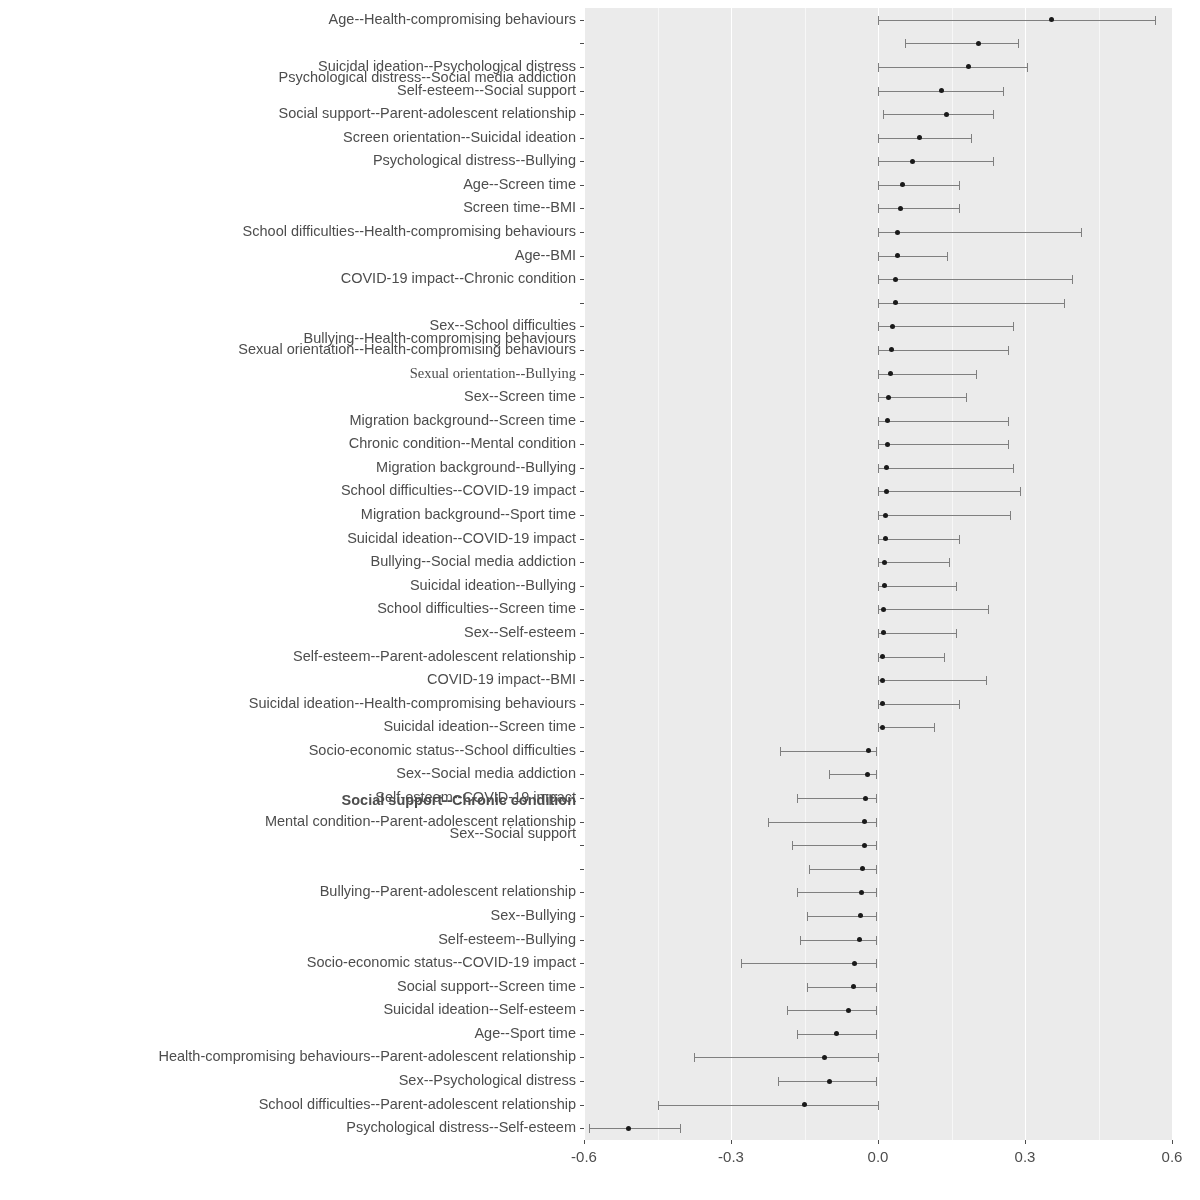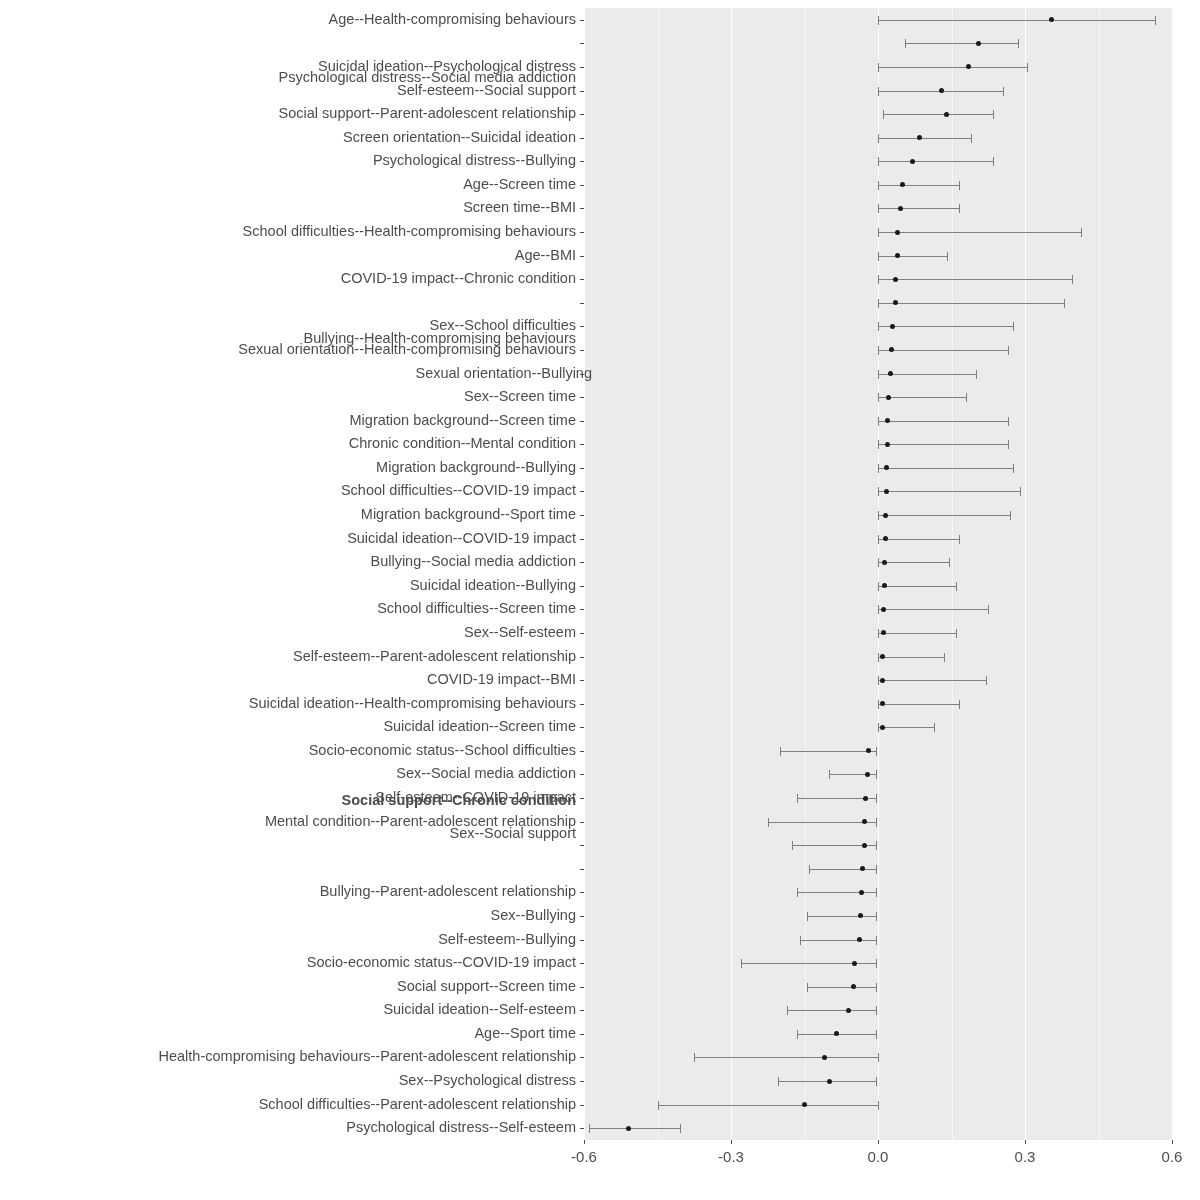--- a/index.html
+++ b/index.html
@@ -216,21 +216,21 @@
     <div class="errorcap" style="left: 878px; top: 346px;"></div>
     <div class="errorcap" style="left: 1008px; top: 346px;"></div>
     <div class="point" style="left: 889.22px; top: 347.458px;"></div>
     <div class="ytick" style="left: 580px; top: 350px;"></div>
     <div class="ylabel" style="right: 624px; top: 341.958px;">Sexual orientation--Health-compromising behaviours</div>
     <div class="errorbar" style="left: 878px; width: 98px; top: 374px;"></div>
     <div class="errorcap" style="left: 878px; top: 370px;"></div>
     <div class="errorcap" style="left: 976px; top: 370px;"></div>
     <div class="point" style="left: 887.75px; top: 371.042px;"></div>
     <div class="ytick" style="left: 580px; top: 374px;"></div>
-    <div class="ylabel" style="right: 608px; top: 365.542px;">Sexual orientation--Bullying</div>
+    <div class="ylabel" style="right: 624px; top: 365.542px; font-family: Liberation Serif, serif;">Sexual orientation--Bullying</div>
     <div class="errorbar" style="left: 878px; width: 88.2px; top: 397px;"></div>
     <div class="errorcap" style="left: 878px; top: 393px;"></div>
     <div class="errorcap" style="left: 966px; top: 393px;"></div>
     <div class="point" style="left: 886.28px; top: 394.625px;"></div>
     <div class="ytick" style="left: 580px; top: 397px;"></div>
     <div class="ylabel" style="right: 624px; top: 389.125px;">Sex--Screen time</div>
     <div class="errorbar" style="left: 878px; width: 129.85px; top: 421px;"></div>
     <div class="errorcap" style="left: 878px; top: 417px;"></div>
     <div class="errorcap" style="left: 1008px; top: 417px;"></div>
     <div class="point" style="left: 885.3px; top: 418.208px;"></div>

